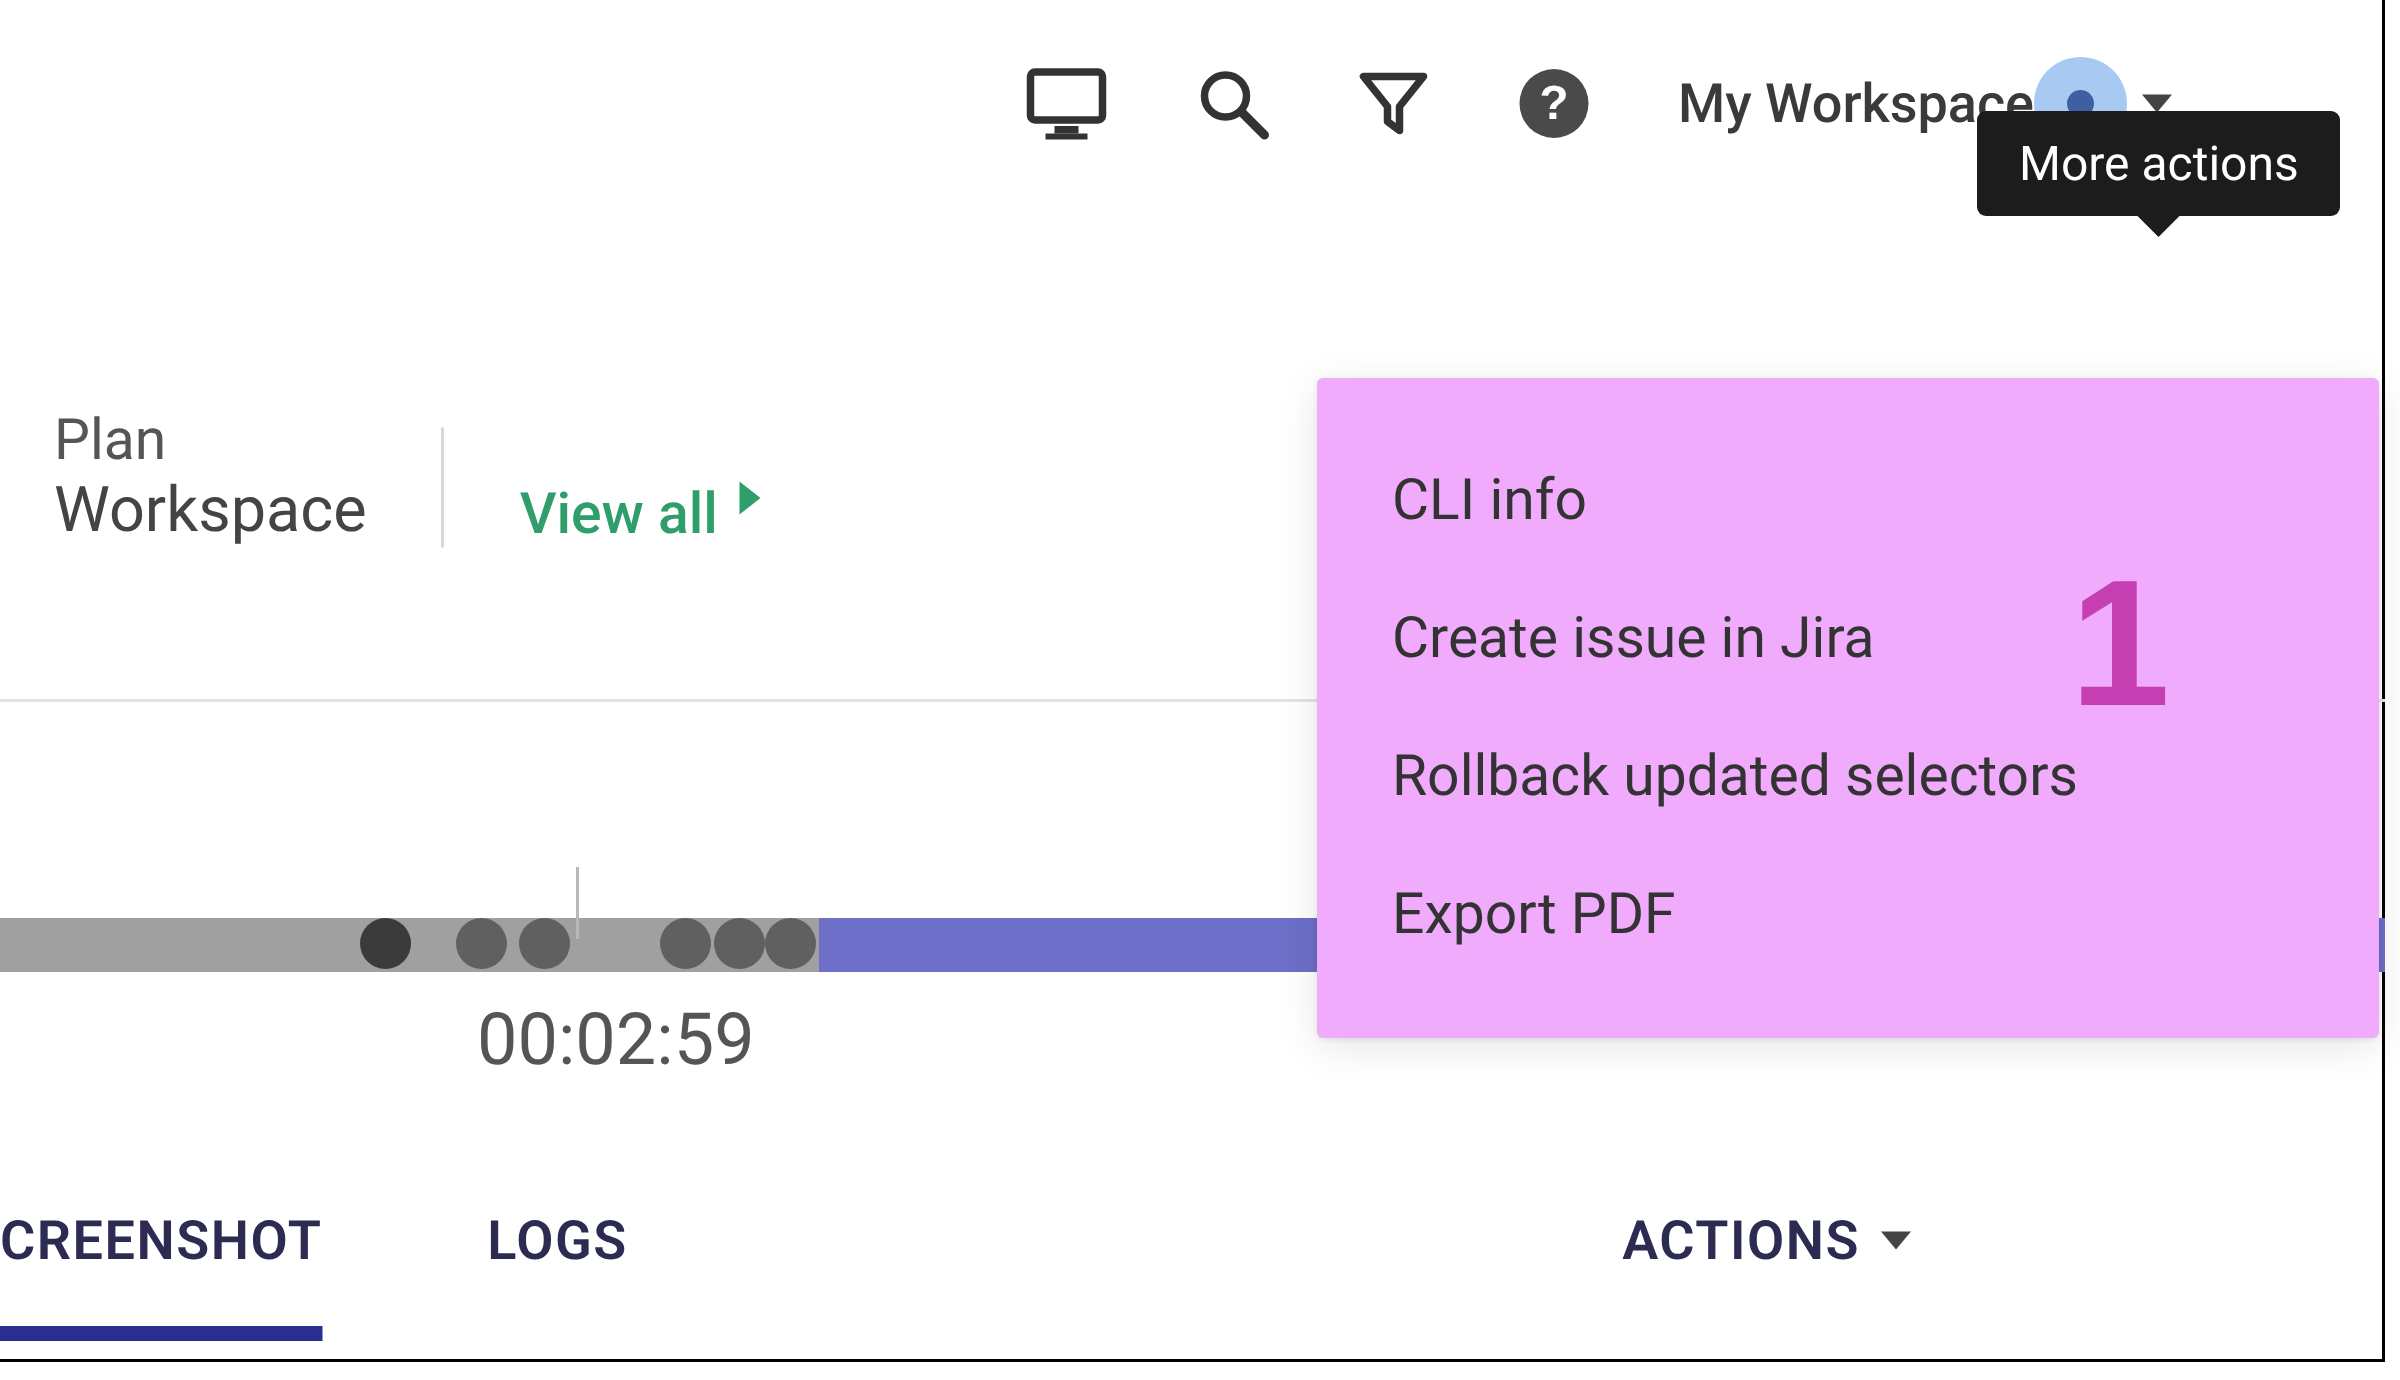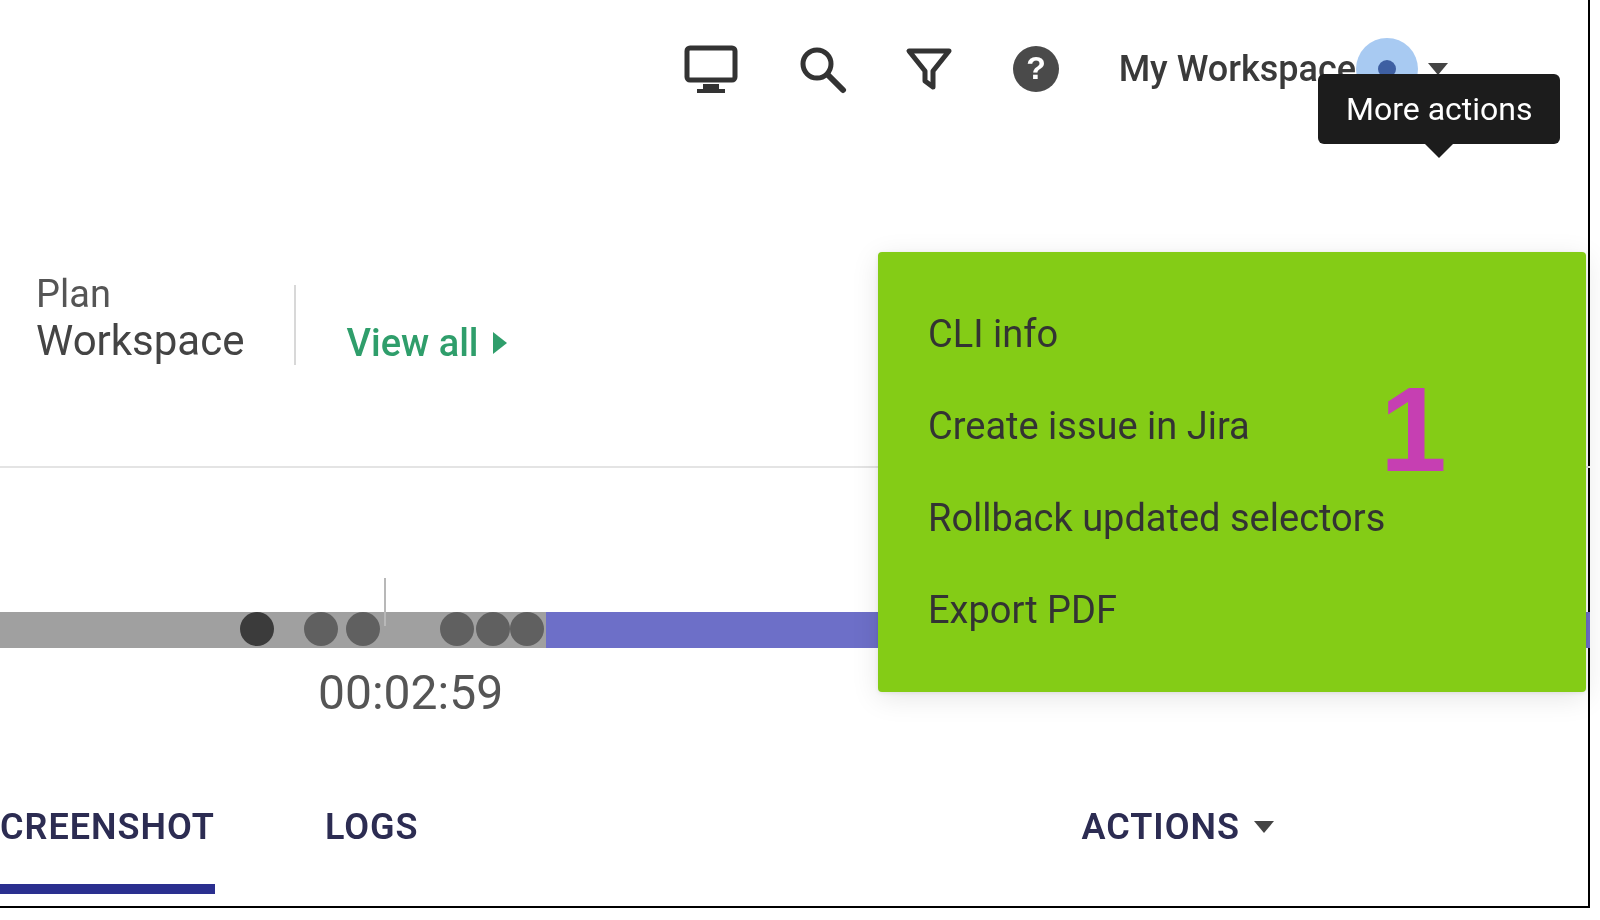--- a/index.html
+++ b/index.html
@@ -125,21 +125,21 @@
   
   .meta-block{
     position:absolute;
     top:272px;
     left:36px;
     display:flex;align-items:flex-end;gap:50px;
   }
   .meta-text .plan-label{font-size:38px;color:#555;}
   .meta-text .plan-value{font-size:42px;color:#444;}
   .vbar{width:2px;height:80px;background:#d8d8d8;}
-  .view-all{color:#2f9e6b;font-size:38px;display:flex;align-items:center;gap:14px;font-weight:500;}
+  .view-all{color:#2f9e6b;font-size:38px;display:flex;align-items:flex-start;gap:14px;font-weight:500;}
   .chevron-right{
     width:0;height:0;border-top:11px solid transparent;border-bottom:11px solid transparent;border-left:14px solid #2f9e6b;
   }
 
   .hr{
     position:absolute;top:466px;left:0;width:1590px;height:2px;background:#e4e4e4;
   }
 
   
   .timeline{
@@ -189,21 +189,21 @@
     margin-left:auto;margin-right:180px;
     display:flex;align-items:center;gap:14px;
   }
 
   
   .dropdown{
     position:absolute;
     top:252px;
     left:878px;
     width:708px;
-    background:#84cc16;
+    background:#f0abfc;
     border-radius:4px;
     box-shadow:0 6px 28px rgba(0,0,0,.10), 0 1px 4px rgba(0,0,0,.08);
     padding:36px 0;
     z-index:20;
   }
   .dropdown .item{
     font-size:38px;color:#333;
     padding:24px 50px;
   }
 

